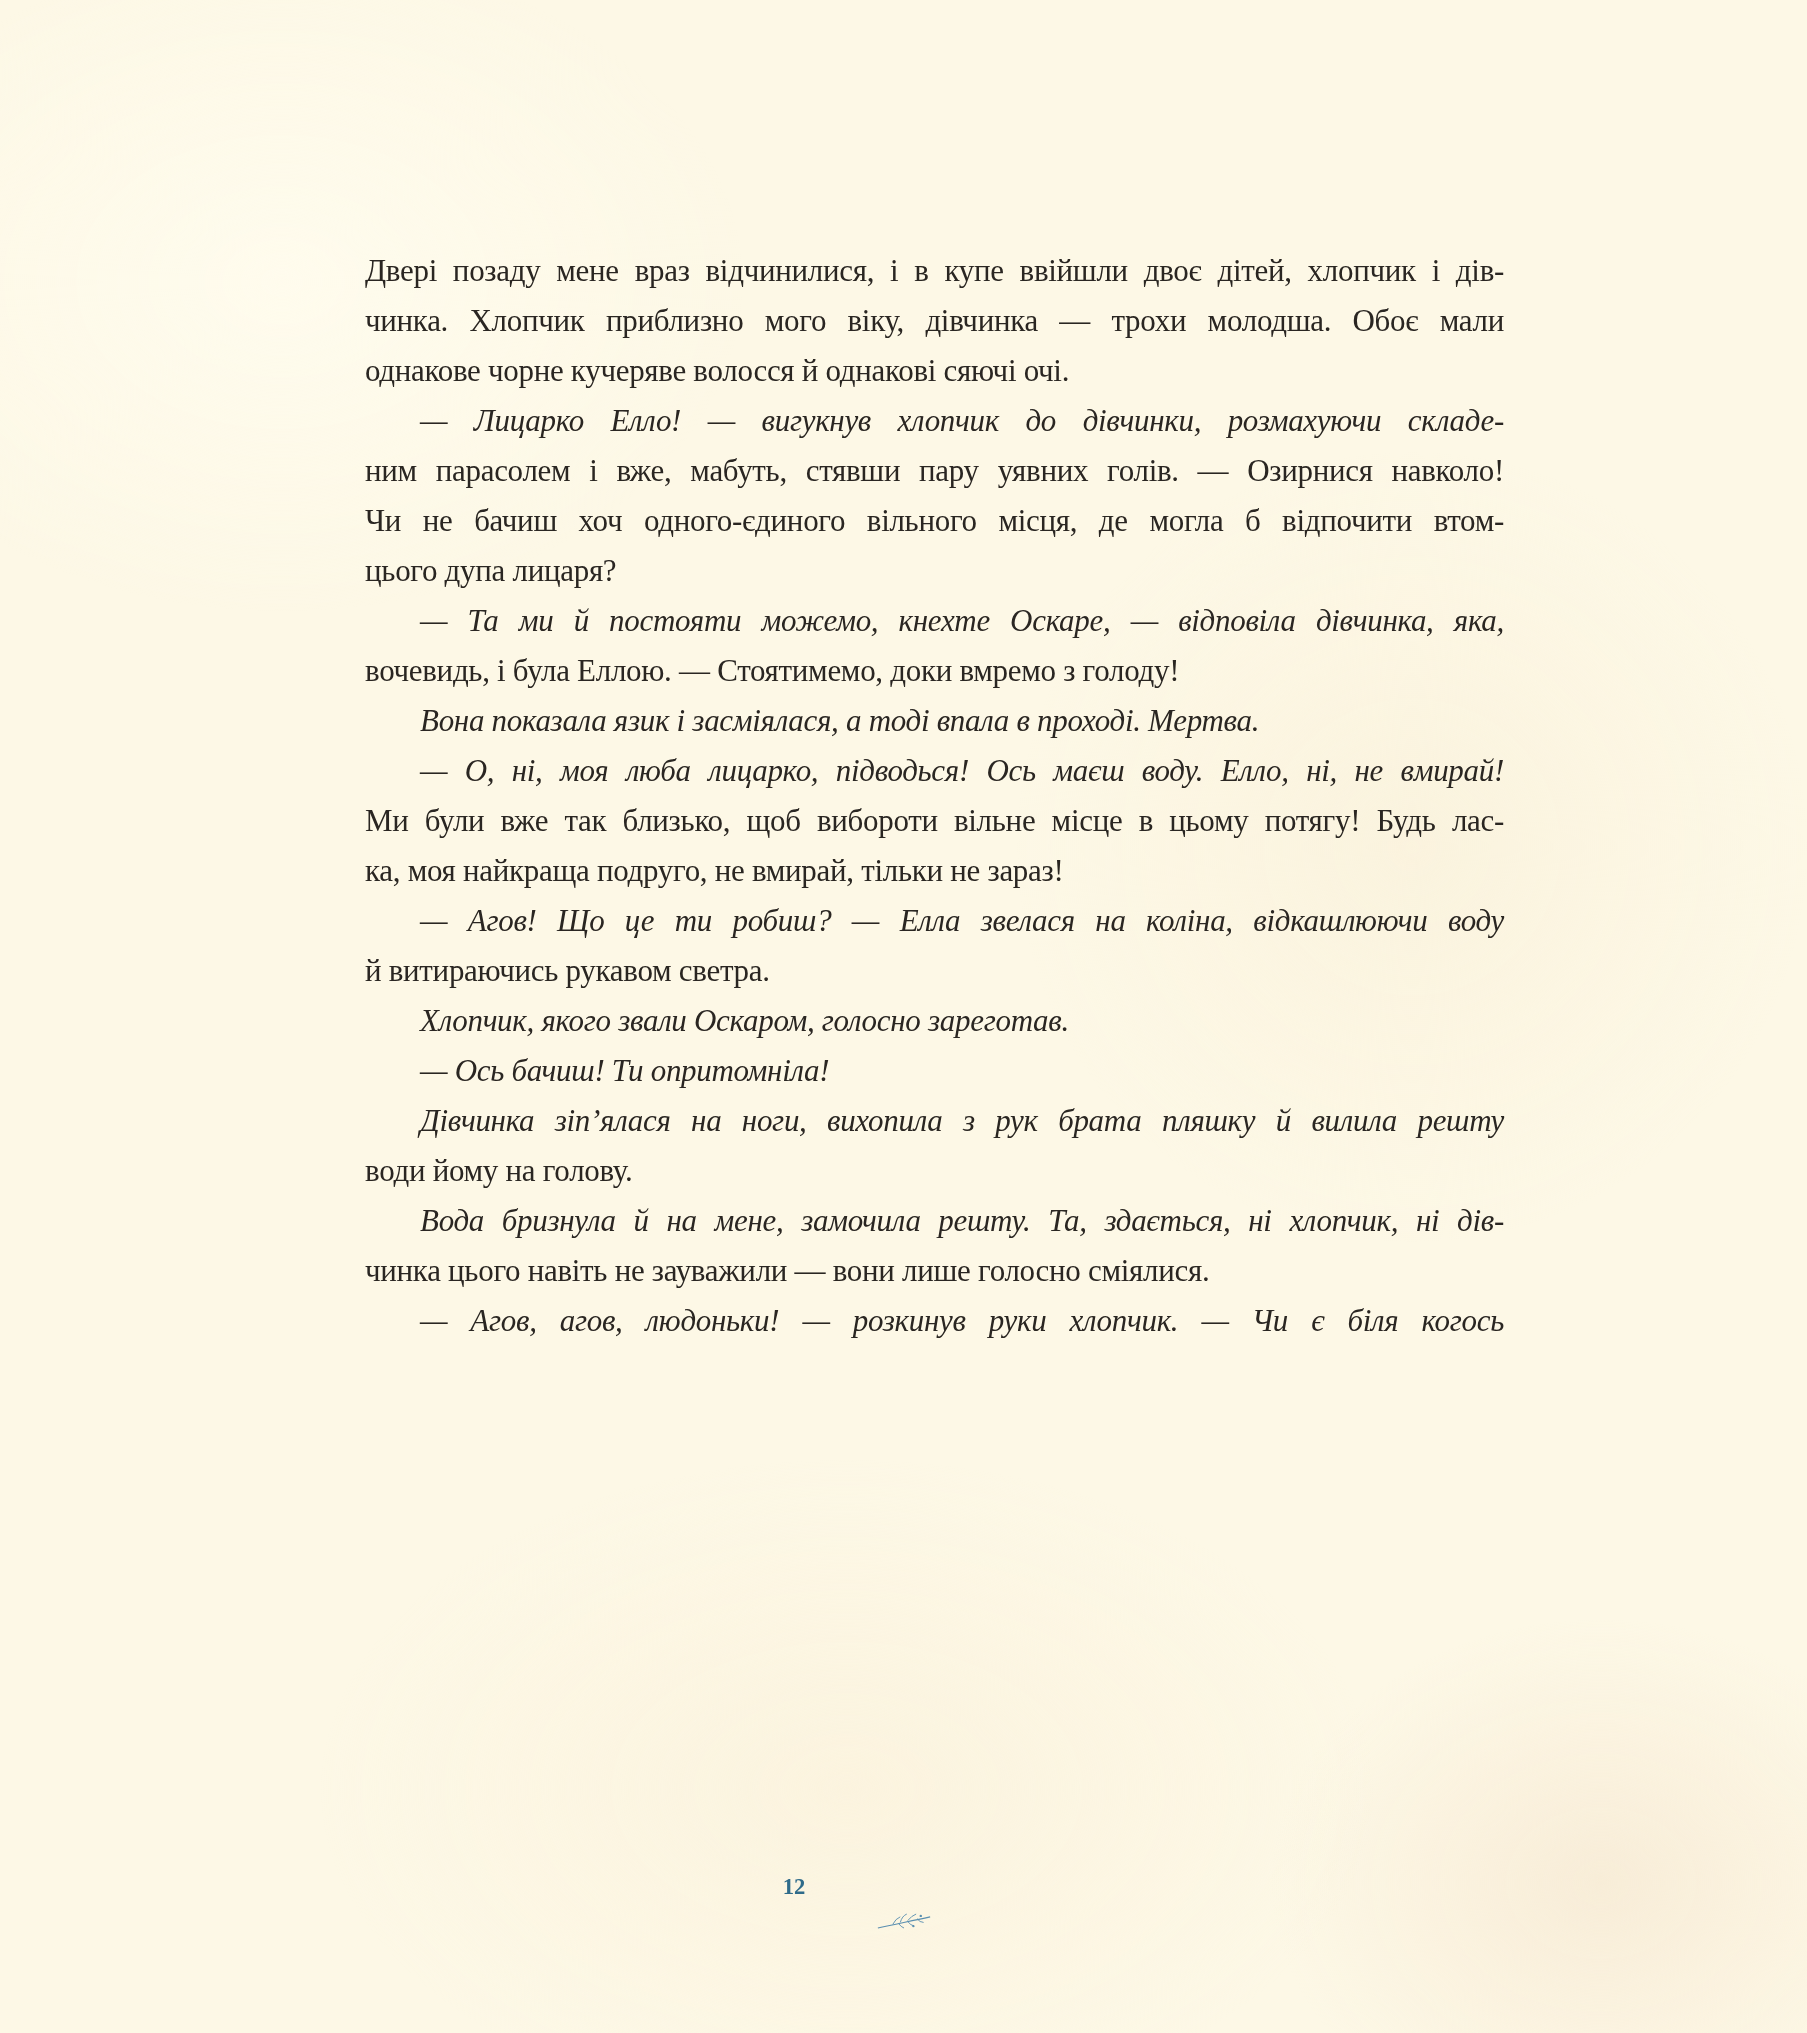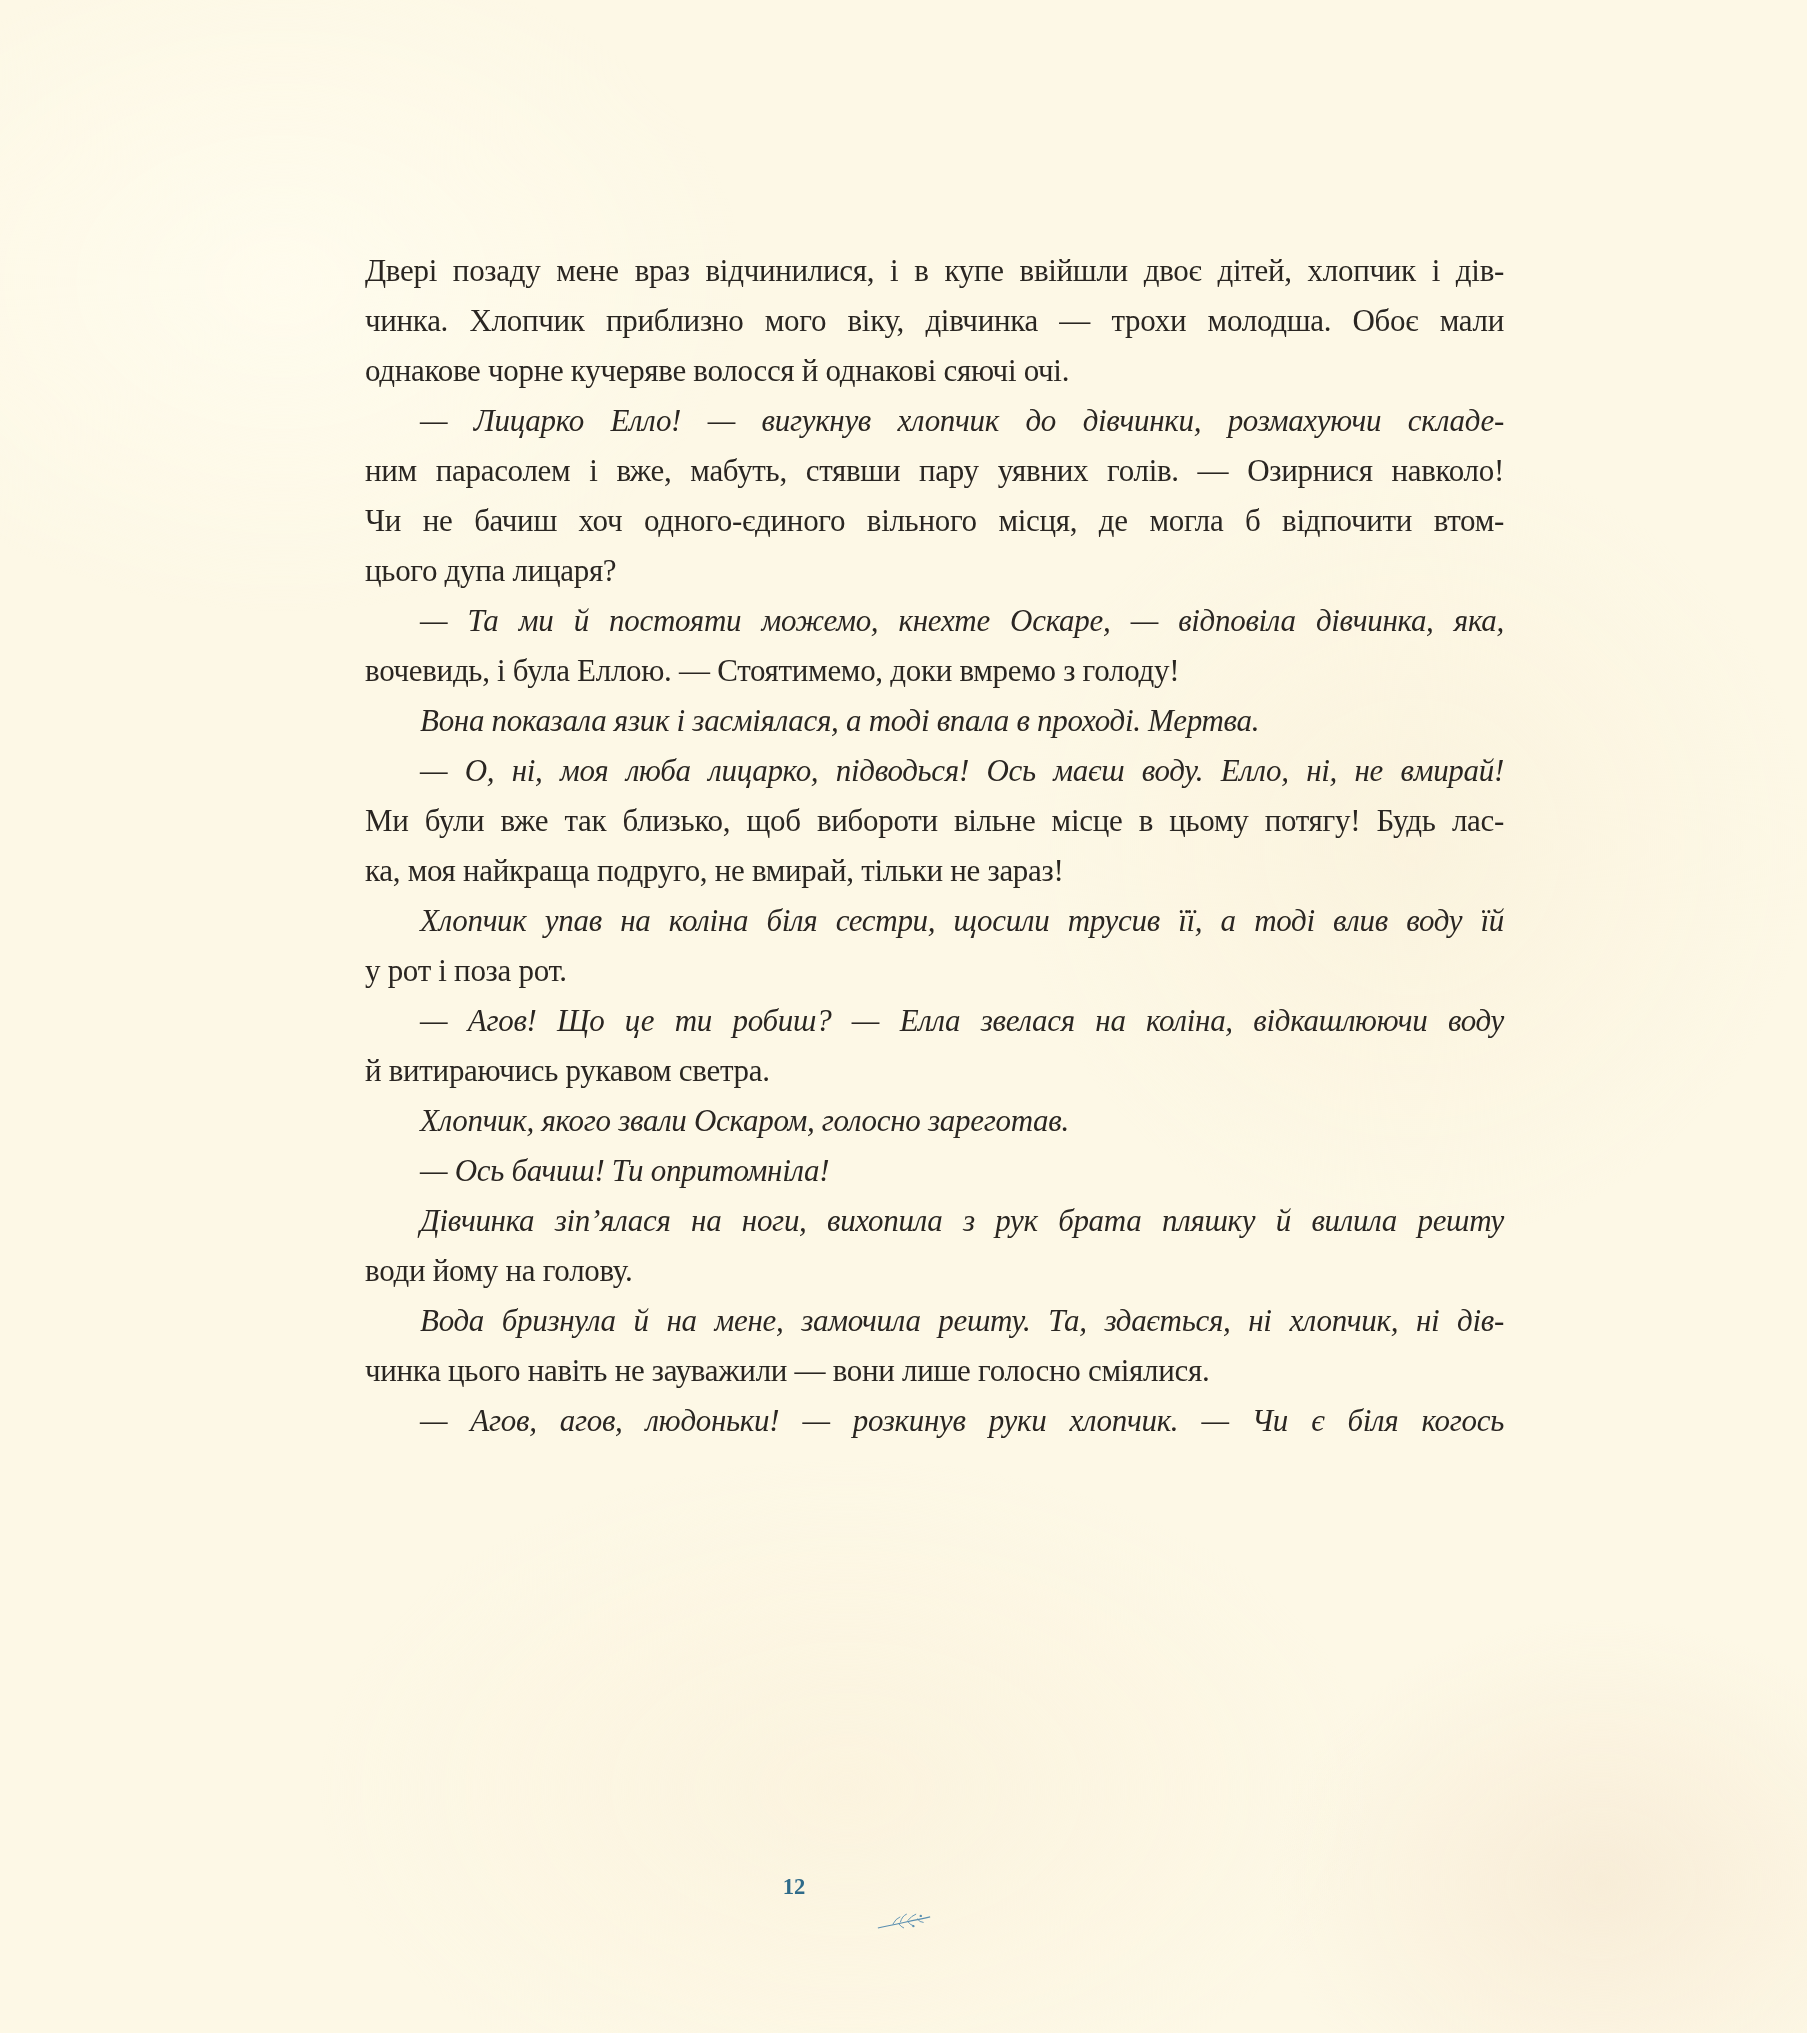--- a/index.html
+++ b/index.html
@@ -62,24 +62,20 @@
   <div>
     <div class="line indent last">Вона показала язик і засміялася, а тоді впала в проході. Мертва.</div>
   </div>
 
   <div>
     <div class="line indent">— О, ні, моя люба лицарко, підводься! Ось маєш воду. Елло, ні, не вмирай!</div>
     <div class="line">Ми були вже так близько, щоб вибороти вільне місце в цьому потягу! Будь лас-</div>
     <div class="line last">ка, моя найкраща подруго, не вмирай, тільки не зараз!</div>
   </div>
 
-  <div>
-    <div class="line indent">Хлопчик упав на коліна біля сестри, щосили трусив її, а тоді влив воду їй</div>
-    <div class="line last">у рот і поза рот.</div>
-  </div>
 
   <div>
     <div class="line indent">— Агов! Що це ти робиш? — Елла звелася на коліна, відкашлюючи воду</div>
     <div class="line last">й витираючись рукавом светра.</div>
   </div>
 
   <div>
     <div class="line indent last">Хлопчик, якого звали Оскаром, голосно зареготав.</div>
   </div>
 

